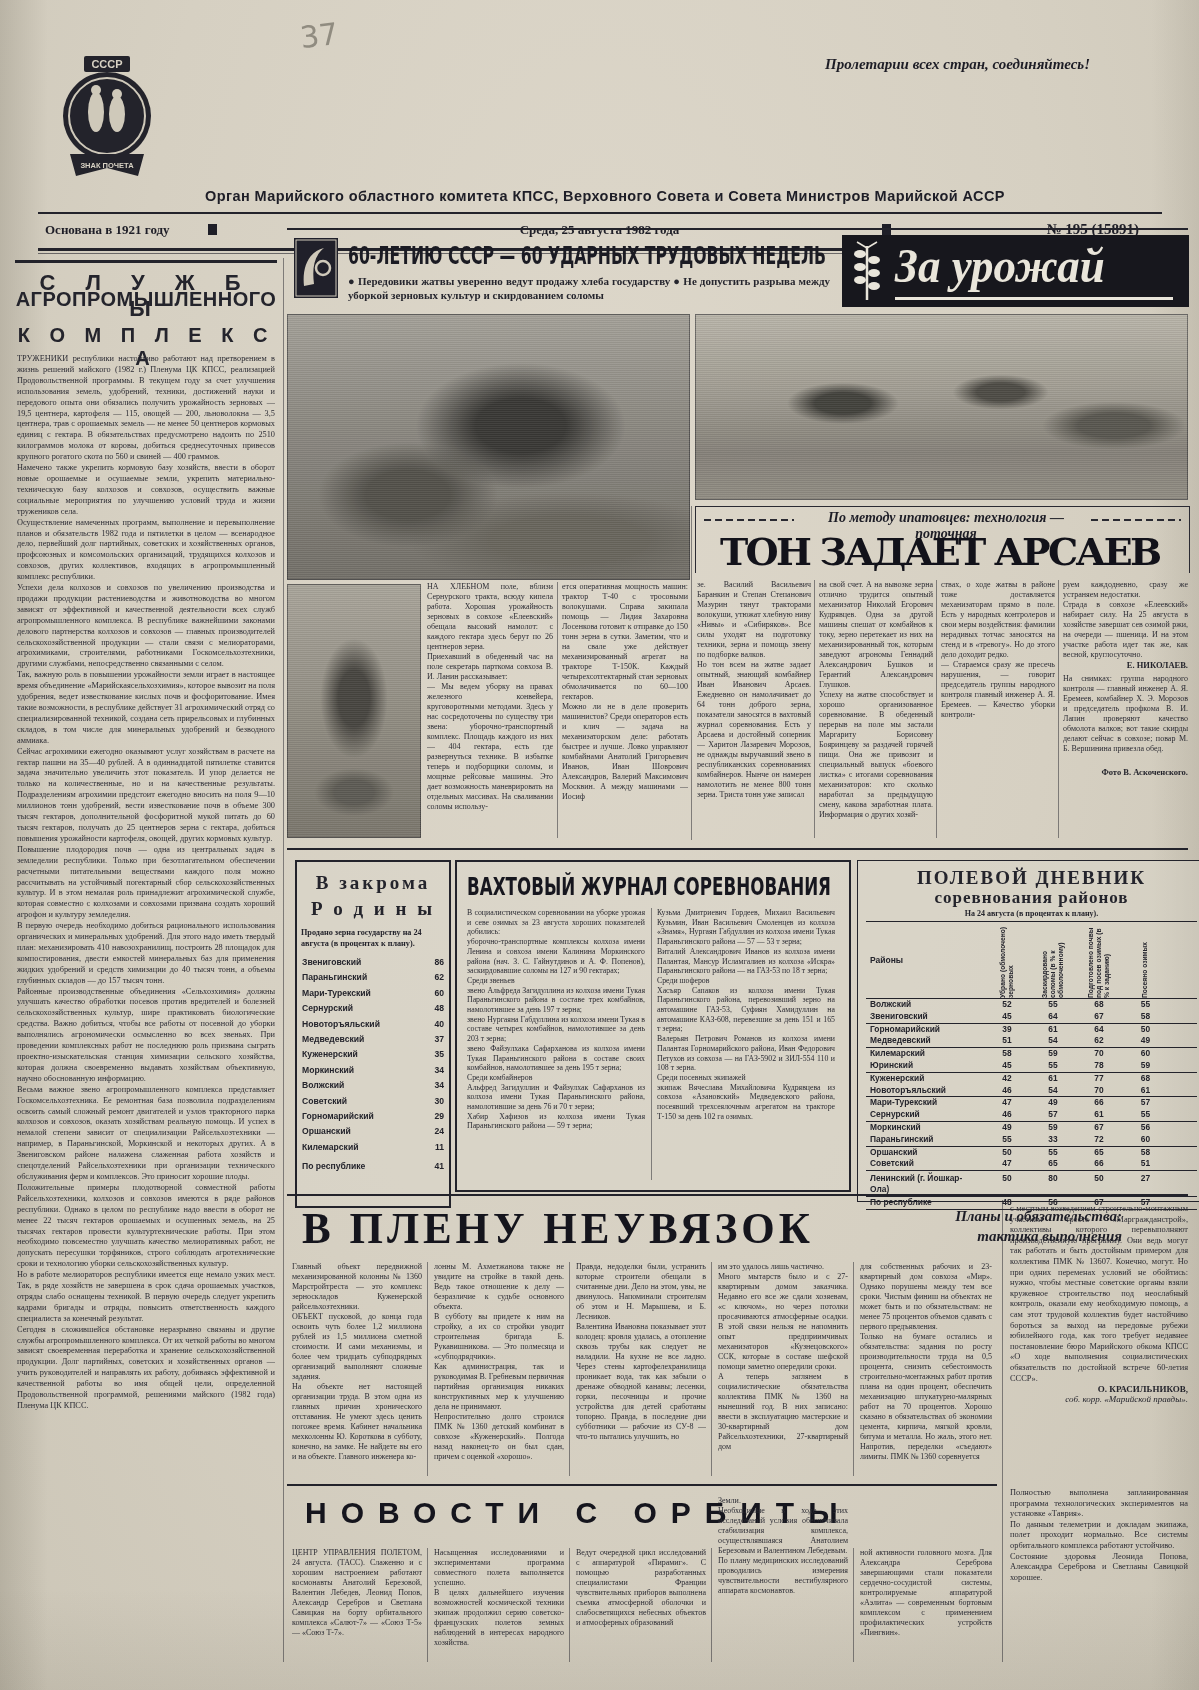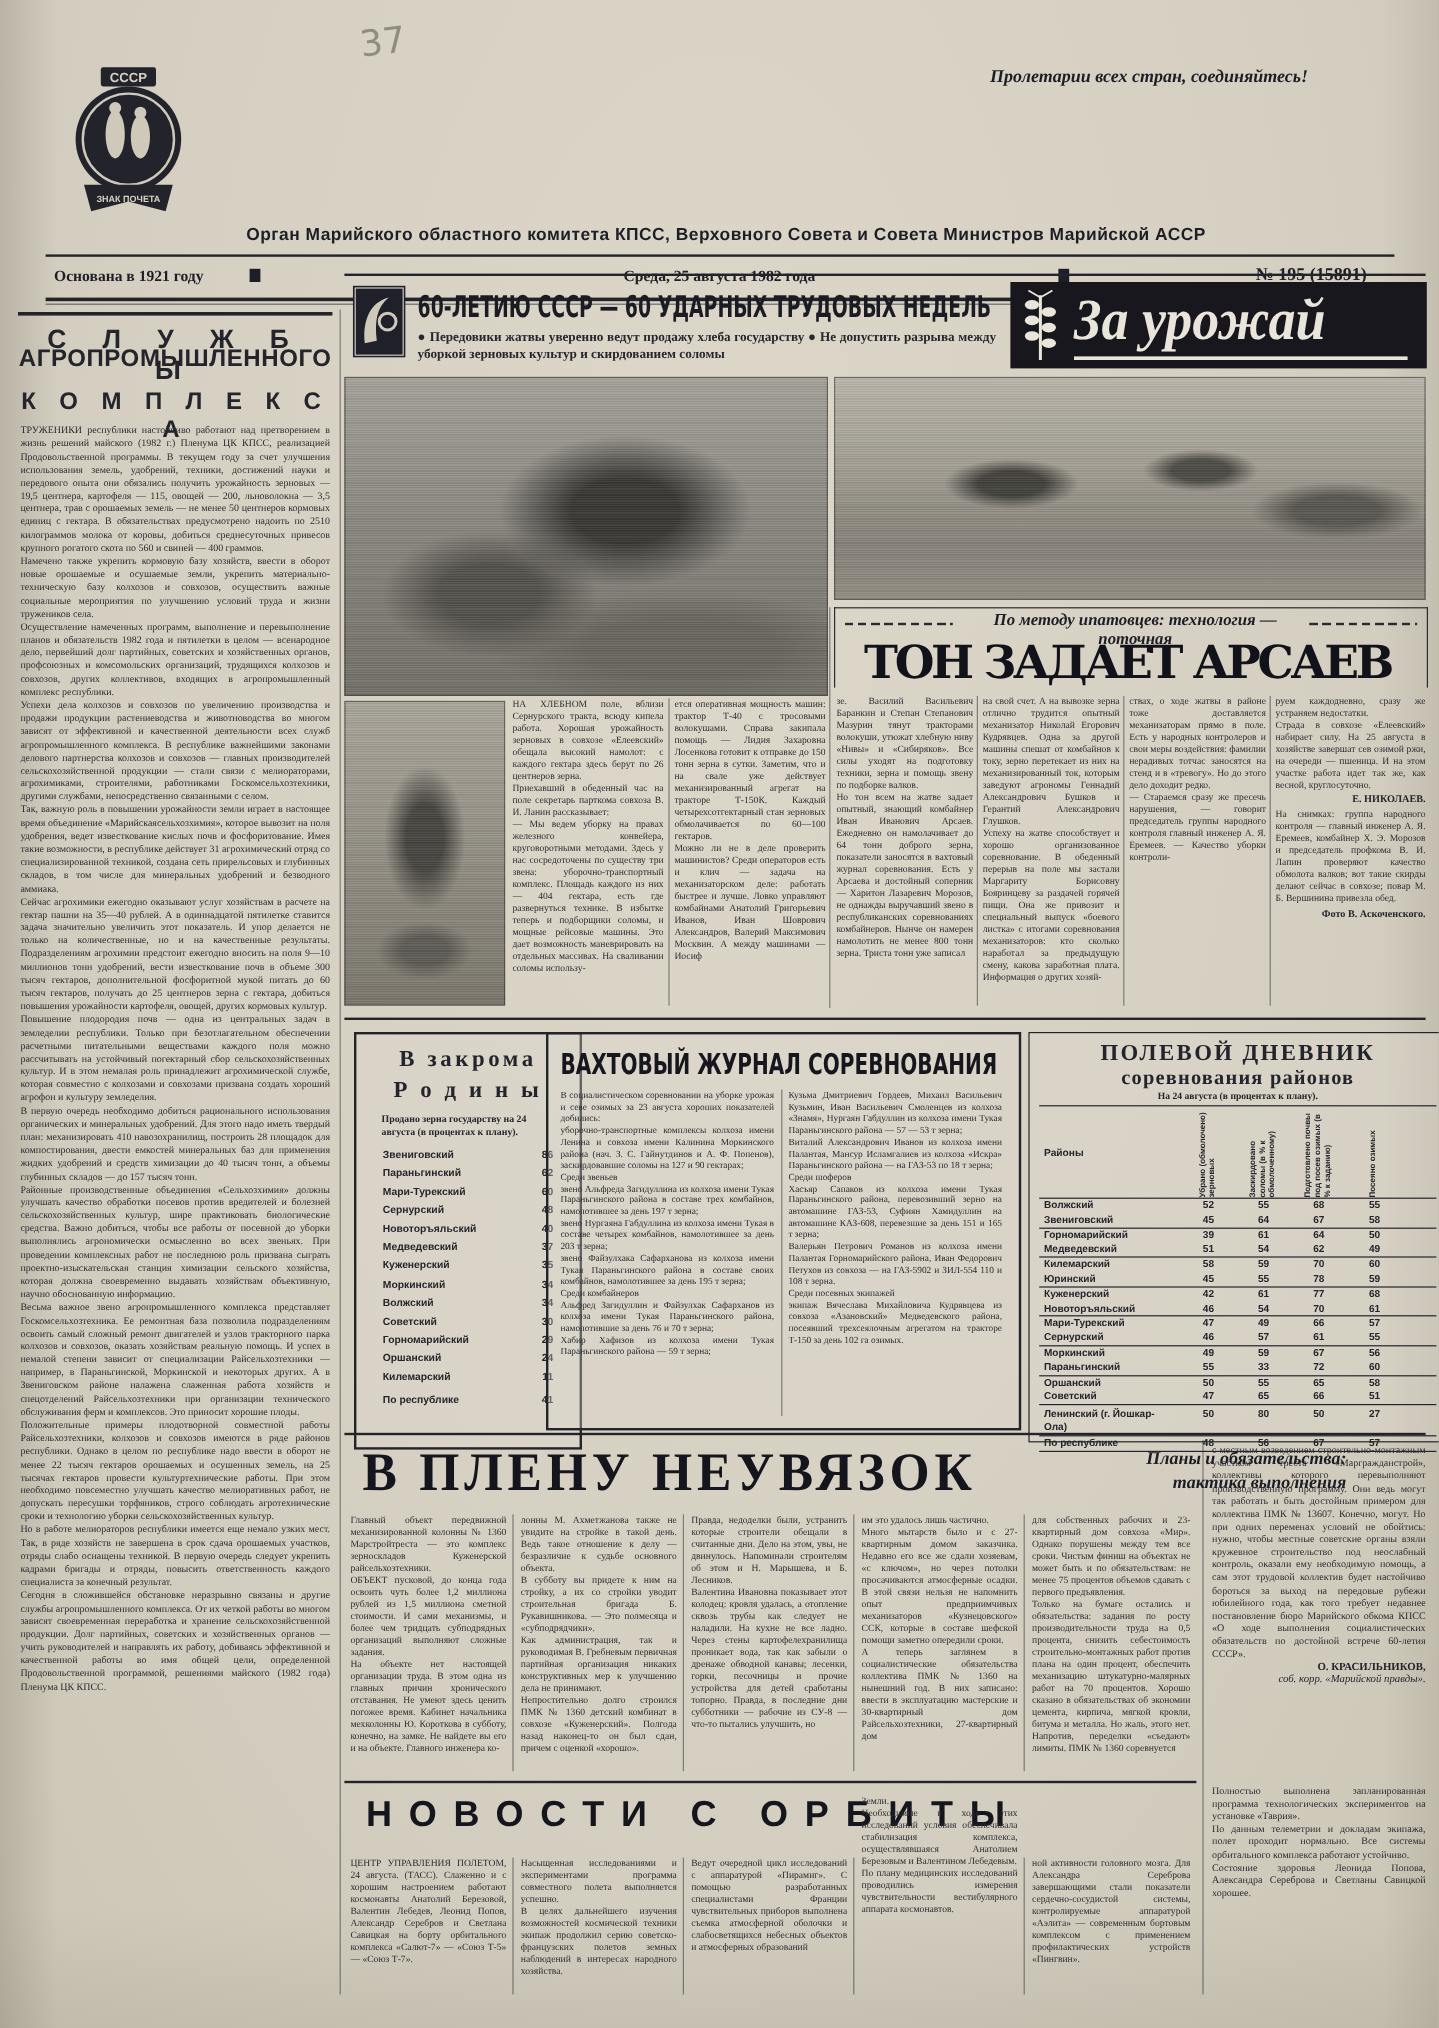--- a/index.html
+++ b/index.html
@@ -202,26 +202,26 @@
 Успеху на жатве способствует и хорошо организованное соревнование. В обеденный перерыв на поле мы застали Маргариту Борисовну Бояринцеву за раздачей горячей пищи. Она же привозит и специальный выпуск «боевого листка» с итогами соревнования механизаторов: кто сколько наработал за предыдущую смену, какова заработная плата. Информация о других хозяй-</div>
   <div class="vr" style="left:936px;top:580px;height:258px;"></div>
   <div class="abs coltxt" style="left:941px;top:580px;width:114px;height:258px;">ствах, о ходе жатвы в районе тоже доставляется механизаторам прямо в поле. Есть у народных контролеров и свои меры воздействия: фамилии нерадивых тотчас заносятся на стенд и в «тревогу». Но до этого дело доходит редко.
 — Стараемся сразу же пресечь нарушения, — говорит председатель группы народного контроля главный инженер А. Я. Еремеев. — Качество уборки контроли-</div>
   <div class="vr" style="left:1058px;top:580px;height:258px;"></div>
   <div class="abs" style="left:1063px;top:580px;width:125px;height:258px;overflow:hidden;">
     <div class="coltxt" style="position:static;">руем каждодневно, сразу же устраняем недостатки.
 Страда в совхозе «Елеевский» набирает силу. На 25 августа в хозяйстве завершат сев озимой ржи, на очереди — пшеница. И на этом участке работа идет так же, как весной, круглосуточно.</div>
     <div class="sig">Е. НИКОЛАЕВ.</div>
     <div class="coltxt" style="position:static;margin-top:4px;">На снимках: группа народного контроля — главный инженер А. Я. Еремеев, комбайнер Х. Э. Морозов и председатель профкома В. И. Лапин проверяют качество обмолота валков; вот такие скирды делают сейчас в совхозе; повар М. Б. Вершинина привезла обед.</div>
-    <div class="sig" style="margin-top:2px;">Фото В. Аскоченского.</div>
+    <div class="sig" style="margin-top:13px;">Фото В. Аскоченского.</div>
   </div>
 
   <div class="hr" style="left:287px;top:848px;width:901px;height:1.5px;"></div>
 
-  <div class="box" style="left:295px;top:860px;width:152px;height:328px;padding:8px 17px;">
+  <div class="box" style="left:295px;top:860px;width:152px;height:328px;padding:8px 0;">
     <div class="zk-title">В  закрома</div>
     <div class="zk-title">Р о д и н ы</div>
     <div class="zk-sub">Продано зерна государству на 24 августа (в процентах к плану).</div>
     <div class="zk-row">
         <span>Звениговский</span>
         <span>86</span>
       </div>
     <div class="zk-row">
         <span>Параньгинский</span>
         <span>62</span>

